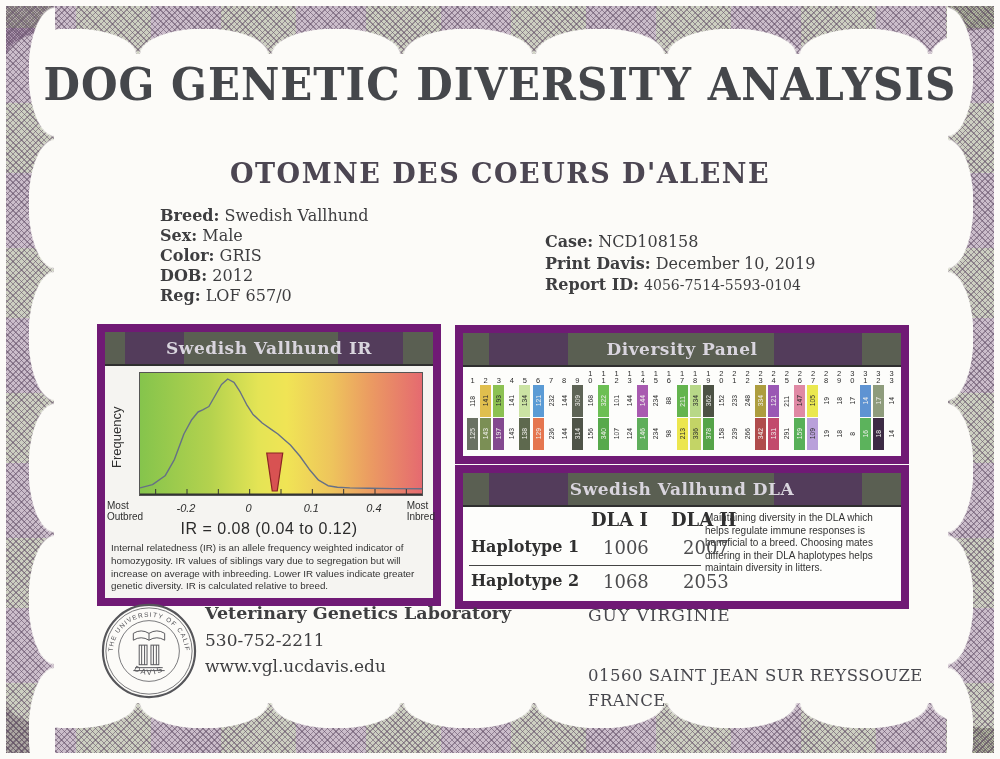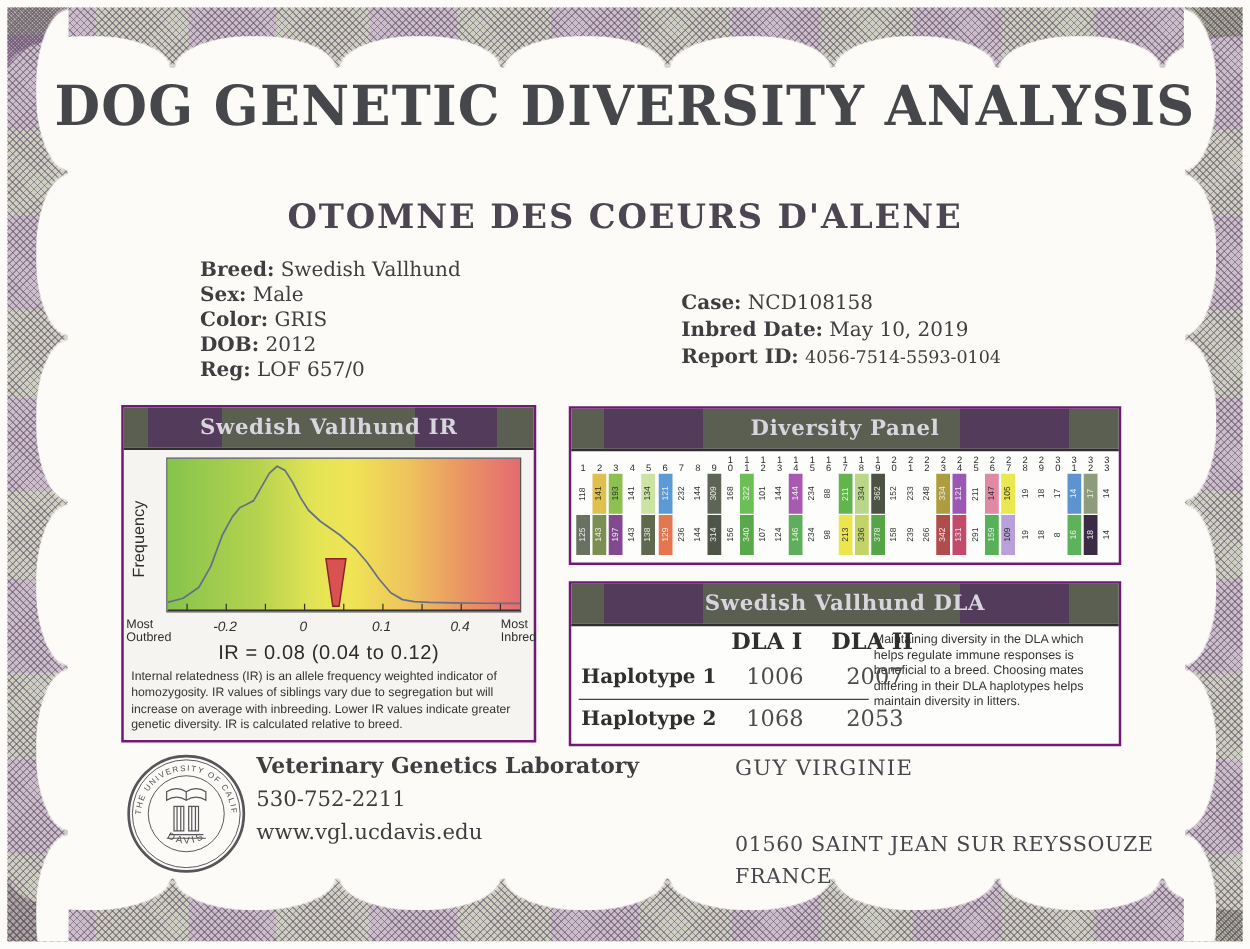--- a/index.html
+++ b/index.html
@@ -37,21 +37,21 @@
   .title{position:absolute;left:0;right:0;top:60px;text-align:center;margin:0;
      font-size:42px;font-weight:700;letter-spacing:1px;color:#45474b;transform:scaleY(1.05);}
   .dogname{position:absolute;left:0;right:0;top:158px;text-align:center;margin:0;
      font-size:27px;font-weight:700;letter-spacing:1.5px;color:#4c4652;}
   .infoblock{position:absolute;font-size:16px;line-height:20px;color:#3e3e40;}
   .info-left{left:160px;top:206px;}
   .info-right{left:545px;top:231px;line-height:21.5px;}
   .iline .lbl{font-weight:700;margin-top:16px;}
   .iline.small .val{font-size:14px;}
   
-  .panel{position:absolute;border:2px solid #701a75;background:#f5f4f1;}
+  .panel{position:absolute;border:8px solid #701a75;background:#f5f4f1;}
   .panel-header{height:32px;line-height:32px;text-align:center;
      font-size:17px;font-weight:700;letter-spacing:.5px;color:#d9d5de;
      border-bottom:2px solid #2f2f2f;
      background:linear-gradient(90deg,#5a5f52 0%,#5a5f52 6%,#533c5b 6%,#533c5b 24%,
         #5a5f52 24%,#5a5f52 71%,#533c5b 71%,#533c5b 91%,#5a5f52 91%,#5a5f52 100%);}
   
   .ir-panel{left:97px;top:324px;width:328px;height:266px;}
   .ir-body{position:relative;height:230px;font-family:"Liberation Sans",sans-serif;}
   .ir-ylabel{position:absolute;left:4px;top:10px;height:122px;width:20px;
      writing-mode:vertical-rl;transform:rotate(180deg);text-align:center;
@@ -120,21 +120,21 @@
 
     <div class="infoblock info-left" id="infoLeft">
         <div class="iline"><span class="lbl">Breed:</span> <span class="val">Swedish Vallhund</span></div>
         <div class="iline"><span class="lbl">Sex:</span> <span class="val">Male</span></div>
         <div class="iline"><span class="lbl">Color:</span> <span class="val">GRIS</span></div>
         <div class="iline"><span class="lbl">DOB:</span> <span class="val">2012</span></div>
         <div class="iline"><span class="lbl">Reg:</span> <span class="val">LOF 657/0</span></div>
       </div>
     <div class="infoblock info-right" id="infoRight">
         <div class="iline"><span class="lbl">Case:</span> <span class="val">NCD108158</span></div>
-        <div class="iline"><span class="lbl">Inbred Date:</span> <span class="val">May 10, 2019</span></div>
+        <div class="iline"><span class="lbl">Print Davis:</span> <span class="val">December 10, 2019</span></div>
         <div class="iline small"><span class="lbl">Report ID:</span> <span class="val">4056-7514-5593-0104</span></div>
       </div>
 
     <section class="panel ir-panel">
       <div class="panel-header">
         <span>Swedish Vallhund IR</span>
       </div>
       <div class="ir-body">
         <div class="ir-ylabel">Frequency</div>
         <div class="ir-plot" id="irPlot">

